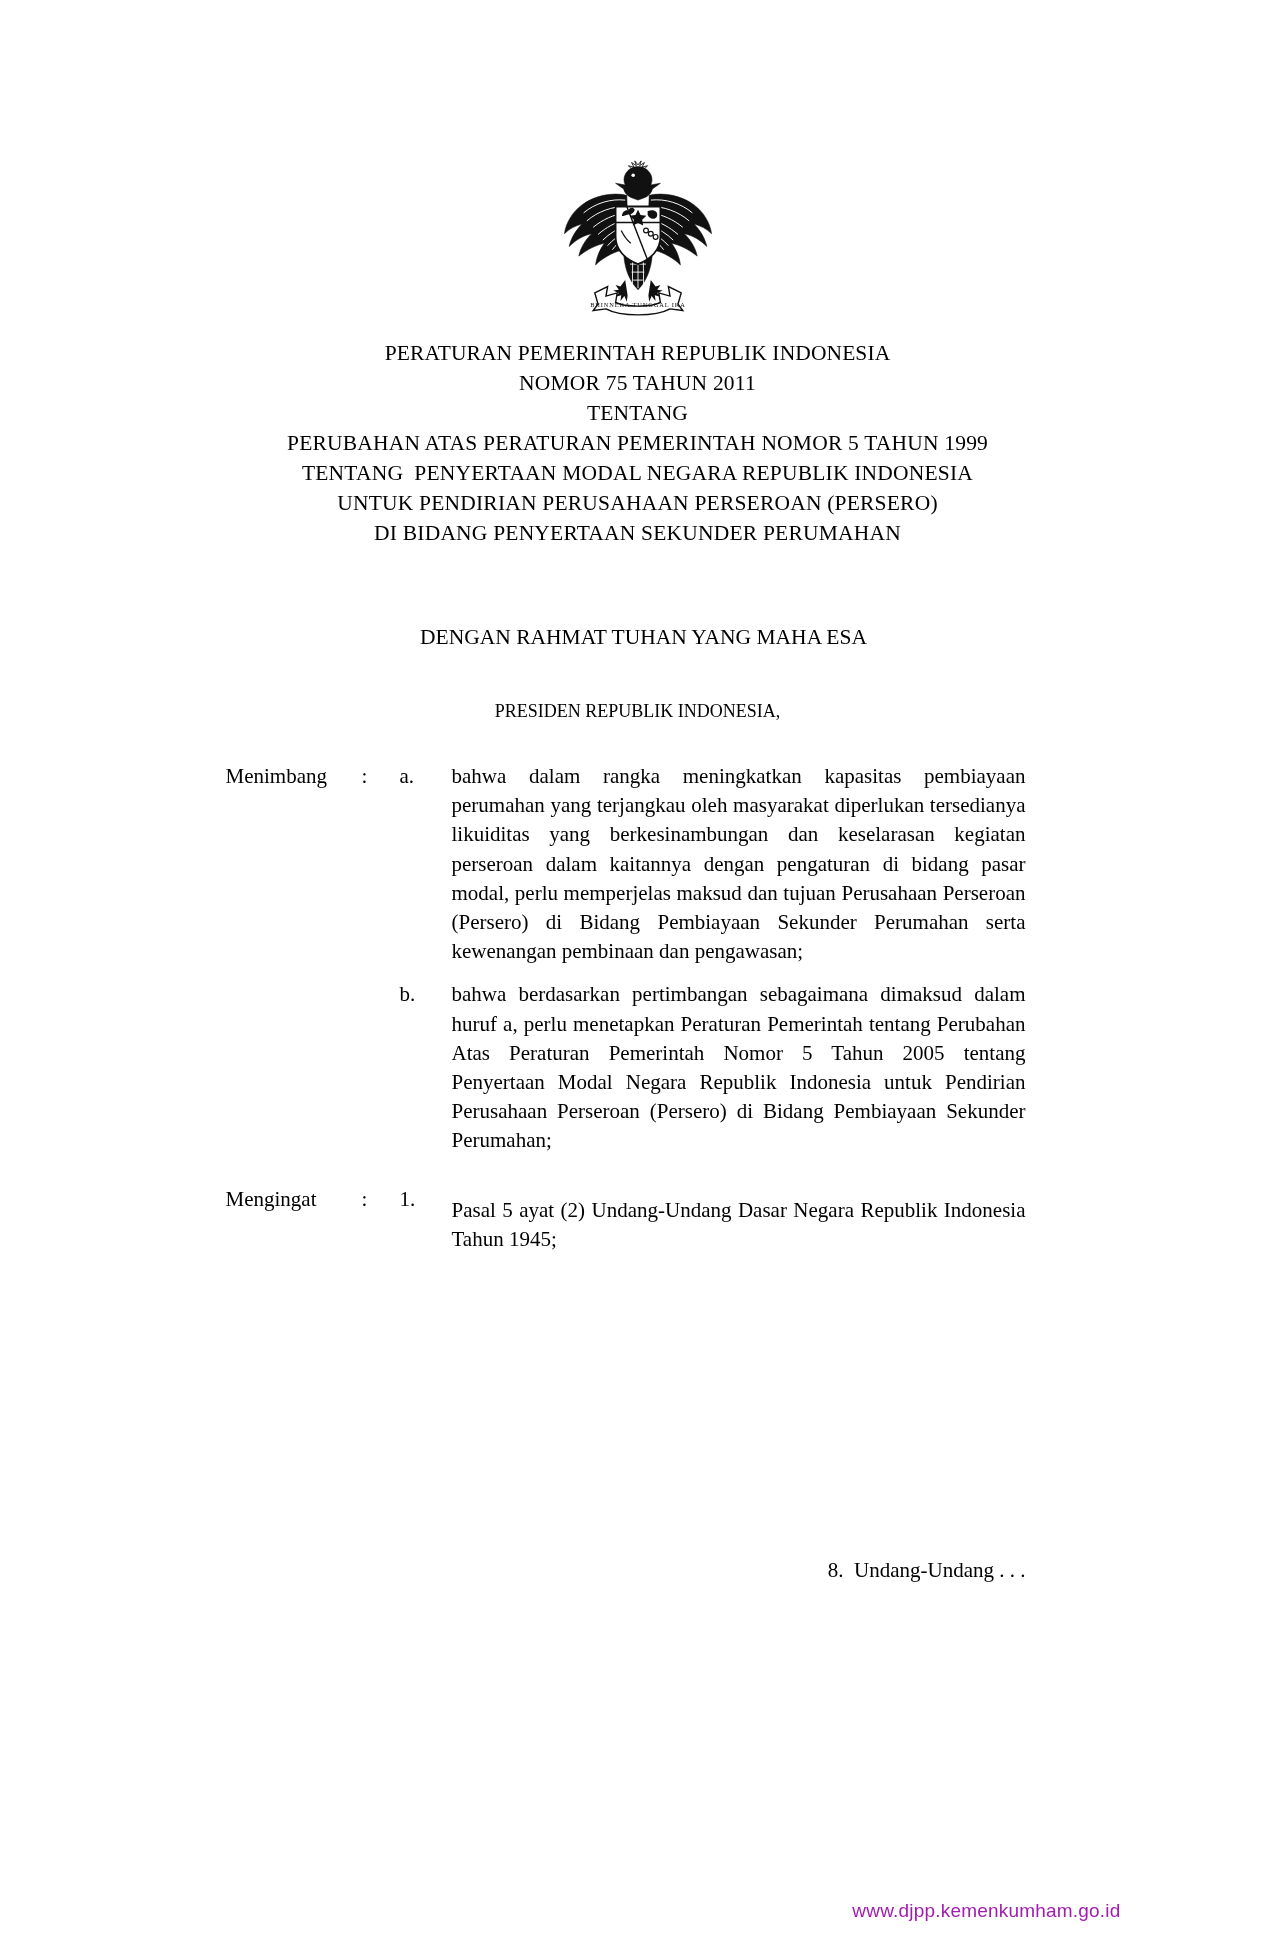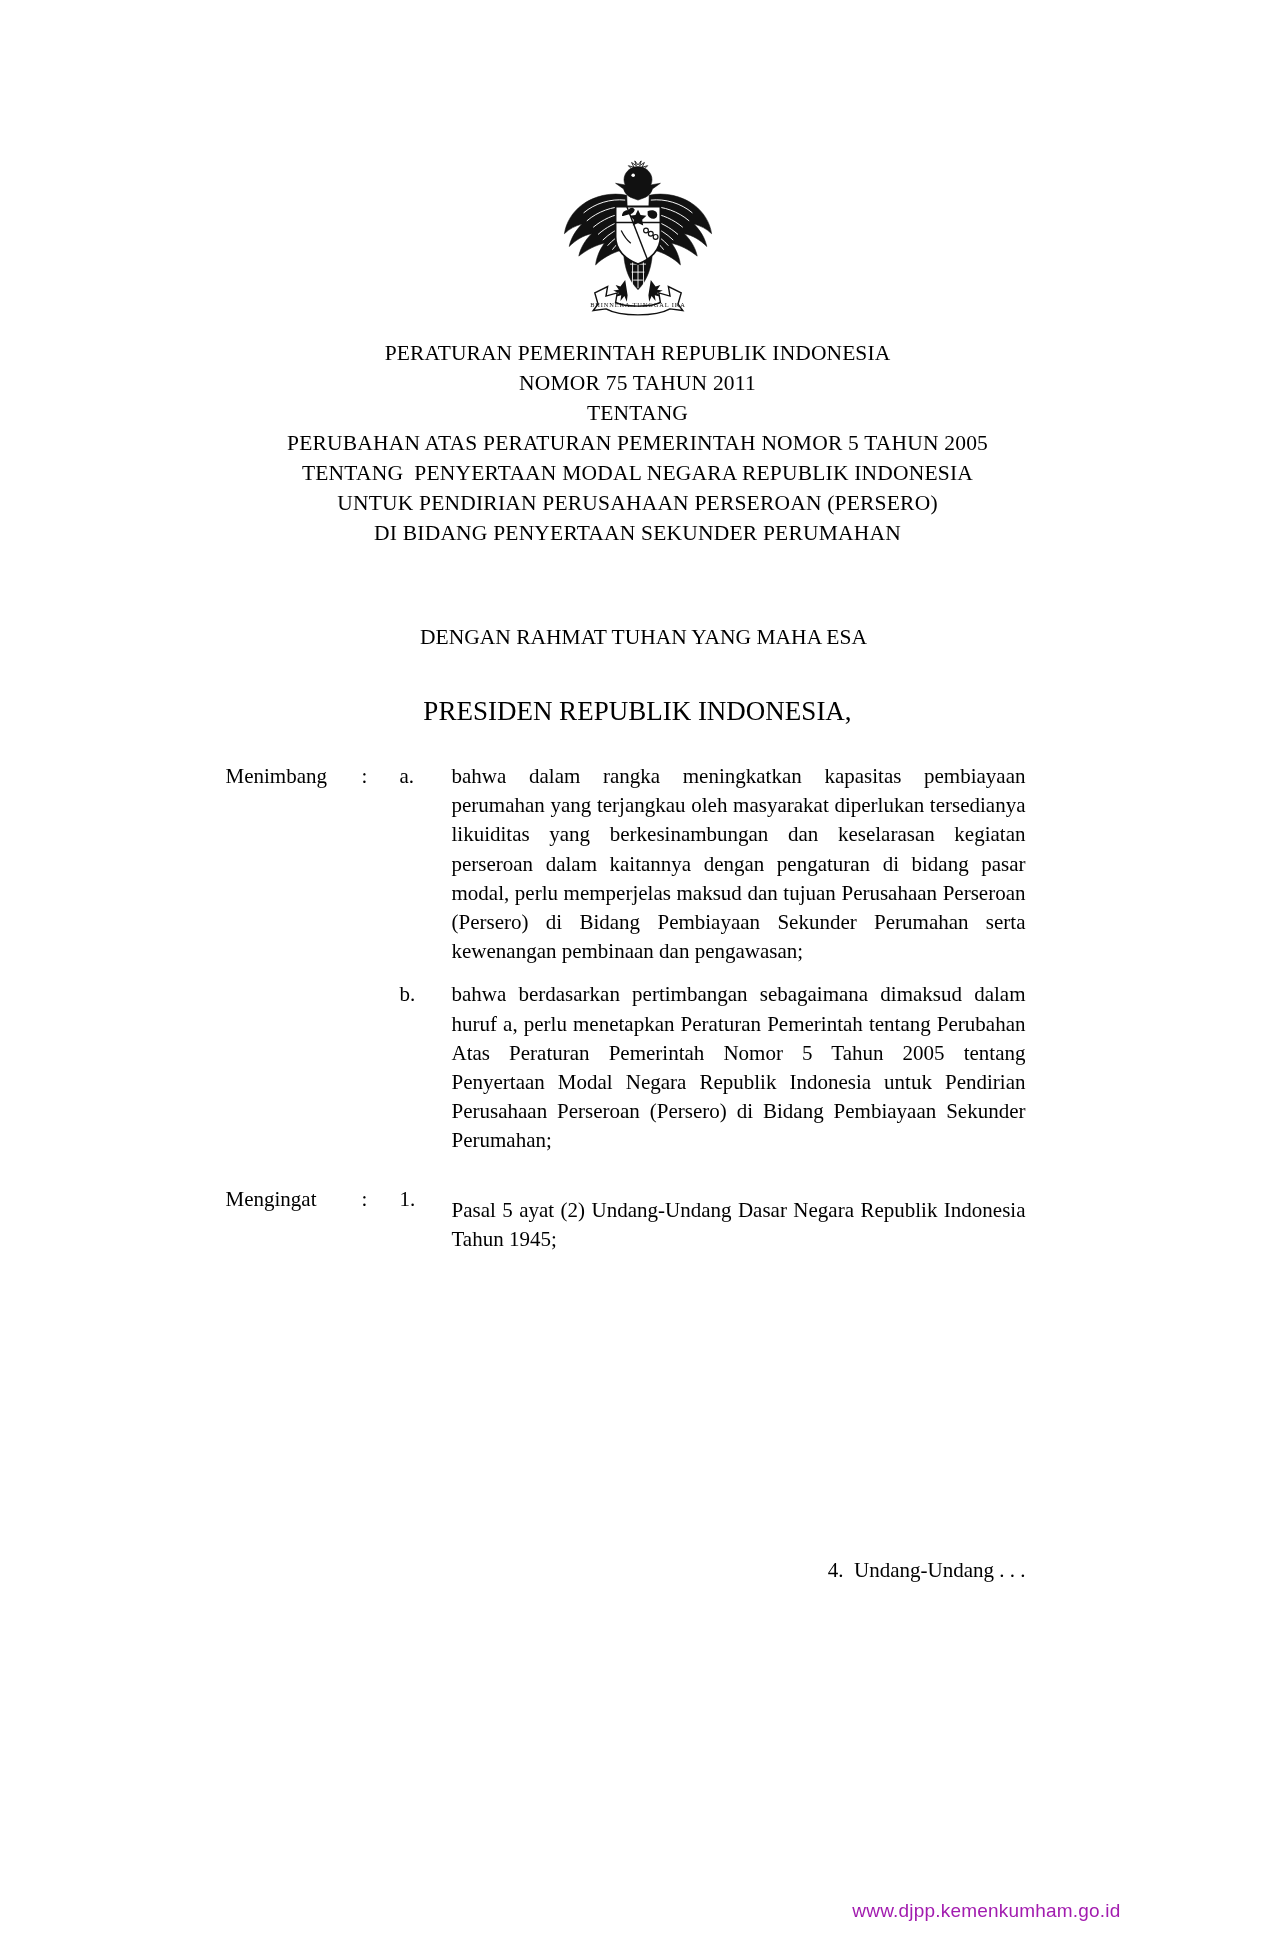--- a/index.html
+++ b/index.html
@@ -66,21 +66,21 @@
     line-height: 30px;
   }
   .president-block {
     position: absolute;
     top: 696px;
     left: 0;
     right: 0;
     text-align: center;
   }
   .president-line {
-    font-size: 27px;
+    font-size: 18px;
     line-height: 30px;
   }
 
   
   .clauses {
     position: absolute;
     top: 762px;
     left: 118px;
     width: 800px;
   }
@@ -233,21 +233,21 @@
           <text x="100" y="184" font-family="Liberation Serif, serif" font-size="8" text-anchor="middle" fill="#111111" stroke="none" letter-spacing="1.1">BHINNEKA TUNGGAL IKA</text>
         </g>
       </g>
     </svg>
   </div>
 
   <div class="title-block">
     <div class="title-line first">PERATURAN PEMERINTAH REPUBLIK INDONESIA</div>
     <div class="title-line">NOMOR 75 TAHUN 2011</div>
     <div class="title-line">TENTANG</div>
-    <div class="title-line">PERUBAHAN ATAS PERATURAN PEMERINTAH NOMOR 5 TAHUN 2005</div>
+    <div class="title-line">PERUBAHAN ATAS PERATURAN PEMERINTAH NOMOR 5 TAHUN 1999</div>
     <div class="title-line">TENTANG  PENYERTAAN MODAL NEGARA REPUBLIK INDONESIA</div>
     <div class="title-line">UNTUK PENDIRIAN PERUSAHAAN PERSEROAN (PERSERO)</div>
     <div class="title-line">DI BIDANG PENYERTAAN SEKUNDER PERUMAHAN</div>
   </div>
 
   <div class="subtitle-block">
     <div class="subtitle-line">DENGAN RAHMAT TUHAN YANG MAHA ESA</div>
   </div>
 
   <div class="president-block">
@@ -277,17 +277,17 @@
       <div class="clause-row">
         <div class="clause-label">Mengingat</div>
         <div class="clause-colon">:</div>
         <div class="clause-marker">1.</div>
         <div class="clause-text last-line-natural">Pasal 5 ayat (2) Undang-Undang Dasar Negara Republik Indonesia Tahun 1945;</div>
       </div>
     </div>
 
   </div>
 
-  <div class="continuation">4.  Undang-Undang . . .</div>
+  <div class="continuation">8.  Undang-Undang . . .</div>
 
   <div class="footer-watermark">www.djpp.kemenkumham.go.id</div>
 
 </div>
 
 </body></html>

